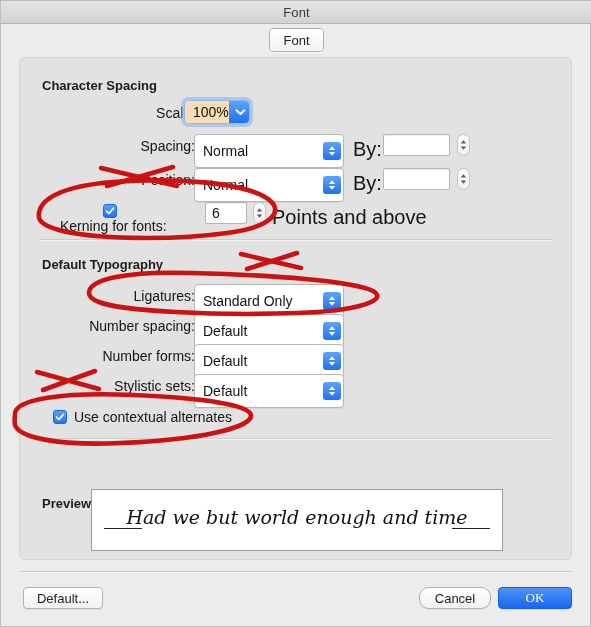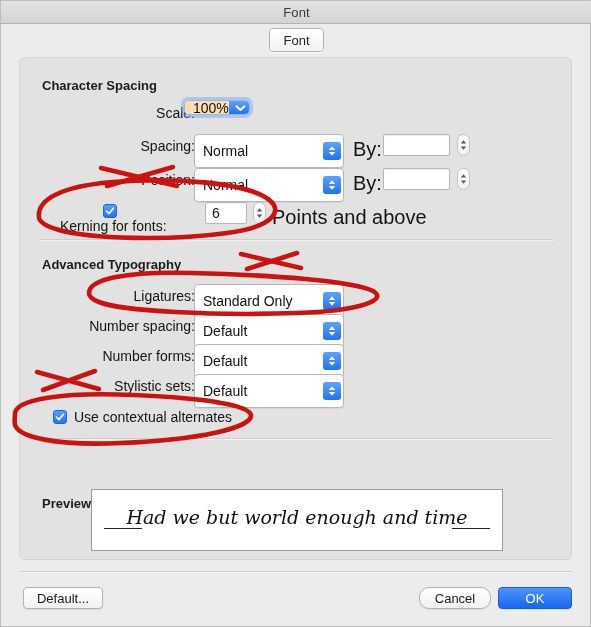--- a/index.html
+++ b/index.html
@@ -127,21 +127,21 @@
 
   
   .combo-focus {
     position: absolute;
     border-radius: 5px;
     box-sizing: border-box;
     border: 1px solid #8fb8ec;
     background: #ffffff;
     box-shadow: 0 0 0 3px rgba(110,165,245,.45);
     display: flex; align-items: flex-end;
-    height: 15px;
+    height: 24px;
     overflow: hidden;
     cursor: text;
   }
   .combo-focus .val {
     flex: 1;
     background: #fbdcb4;
     color: #111;
     font-size: 14px;
     height: 100%;
     display: flex; align-items: center;
@@ -235,20 +235,21 @@
     box-sizing: border-box;
     display: flex; align-items: center; justify-content: center;
     font-size: 13px; color: #1b1b1b;
     box-shadow: 0 1px 1px rgba(0,0,0,.07);
     cursor: default;
   }
   .btn.primary {
     background: linear-gradient(to bottom, #4e95f8, #1867ee);
     border-color: #1560e0;
     color: #ffffff;
+    font-family: Liberation Serif, serif;
   }
 
   
   #annotations {
     position: absolute; left: 0; top: 0;
     width: 591px; height: 627px;
     pointer-events: none;
   }
 </style>
 </head>
@@ -330,21 +331,21 @@
     <div class="stepper" style="left:233px; top:144px;">
       <svg width="9" height="16" viewBox="0 0 9 16" aria-hidden="true">
         <path d="M4.5 3.2 L7.2 6.4 L1.8 6.4 Z" fill="#5a5a5a"></path>
         <path d="M4.5 12.8 L1.8 9.6 L7.2 9.6 Z" fill="#5a5a5a"></path>
       </svg>
     </div>
     <div class="plain-label" style="left:252px; top:148px;">Points and above</div>
 
     <div class="hr" style="left:20px; top:181px; width:513px;"></div>
 
-    <div class="section-title" style="left:22px; top:199px;">Advanced Typography</div>
+    <div class="section-title" style="left:22px; top:199px;">Default Typography</div>
 
     <div class="row-label" style="left:50px; top:230px; width:125px;">Ligatures:</div>
     <div class="popup" style="left:174px; top:226px; width:150px;">
       <span class="val">Standard Only</span>
       <span class="arrows">
         <svg width="10" height="14" viewBox="0 0 10 14" aria-hidden="true">
           <path d="M5 2.2 L8.2 6.0 L1.8 6.0 Z" fill="#ffffff"></path>
           <path d="M5 11.8 L1.8 8.0 L8.2 8.0 Z" fill="#ffffff"></path>
         </svg>
       </span>

